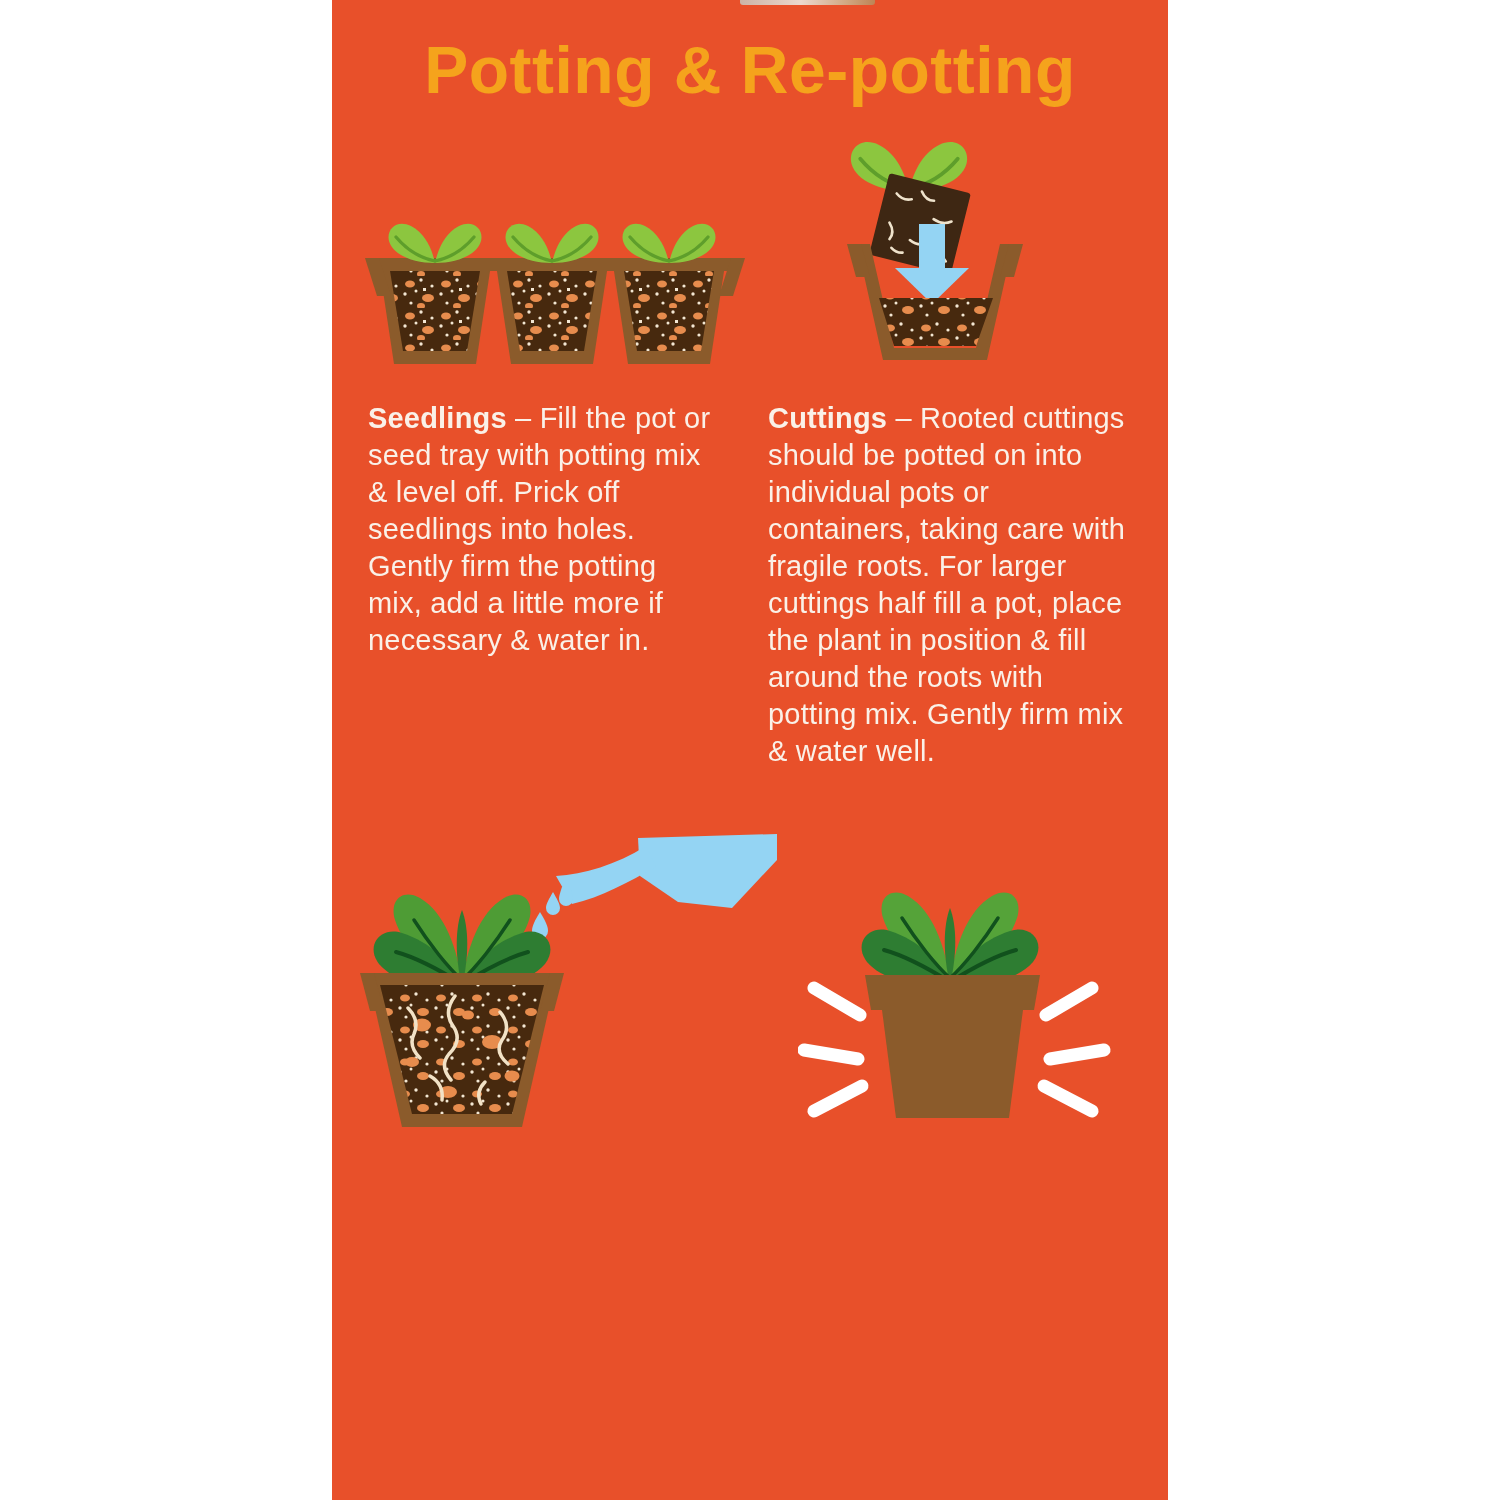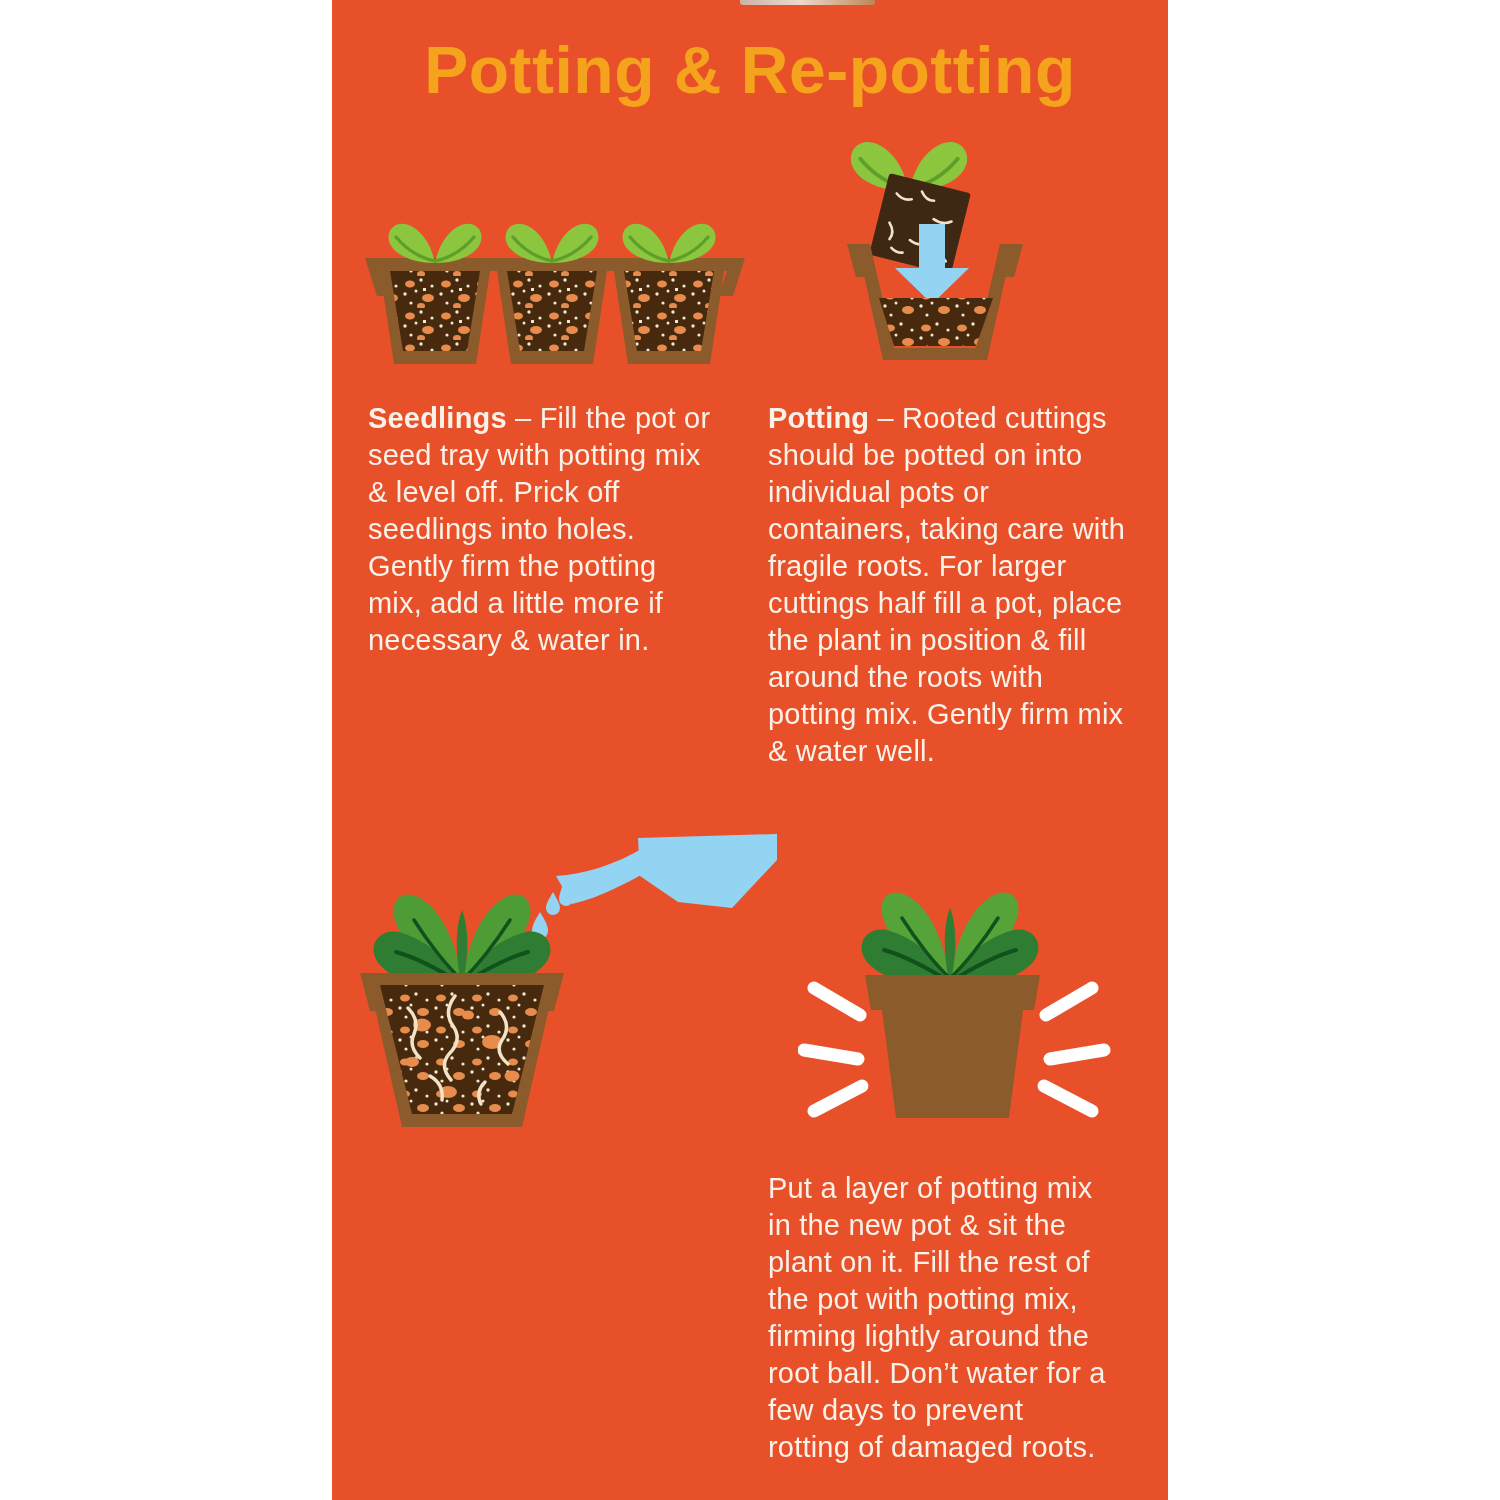--- a/index.html
+++ b/index.html
@@ -233,36 +233,26 @@
     <strong class="lead">Seedlings</strong><span class="body">– Fill the pot or
 seed tray with potting mix
 &amp; level off. Prick off
 seedlings into holes.
 Gently firm the potting
 mix, add a little more if
 necessary &amp; water in.</span>
   </p>
 
   <p class="blurb pos-tr">
-    <strong class="lead">Potting</strong><span class="body">– Rooted cuttings
+    <strong class="lead">Cuttings</strong><span class="body">– Rooted cuttings
 should be potted on into
 individual pots or
 containers, taking care with
 fragile roots. For larger
 cuttings half fill a pot, place
 the plant in position &amp; fill
 around the roots with
 potting mix. Gently firm mix
 &amp; water well.</span>
   </p>
 
 
-  <p class="blurb pos-br">
-    <strong class="lead"></strong><span class="body">Put a layer of potting mix
-in the new pot &amp; sit the
-plant on it. Fill the rest of
-the pot with potting mix,
-firming lightly around the
-root ball. Don’t water for a
-few days to prevent
-rotting of damaged roots.</span>
-  </p>
 </div>
 
 </body></html>

